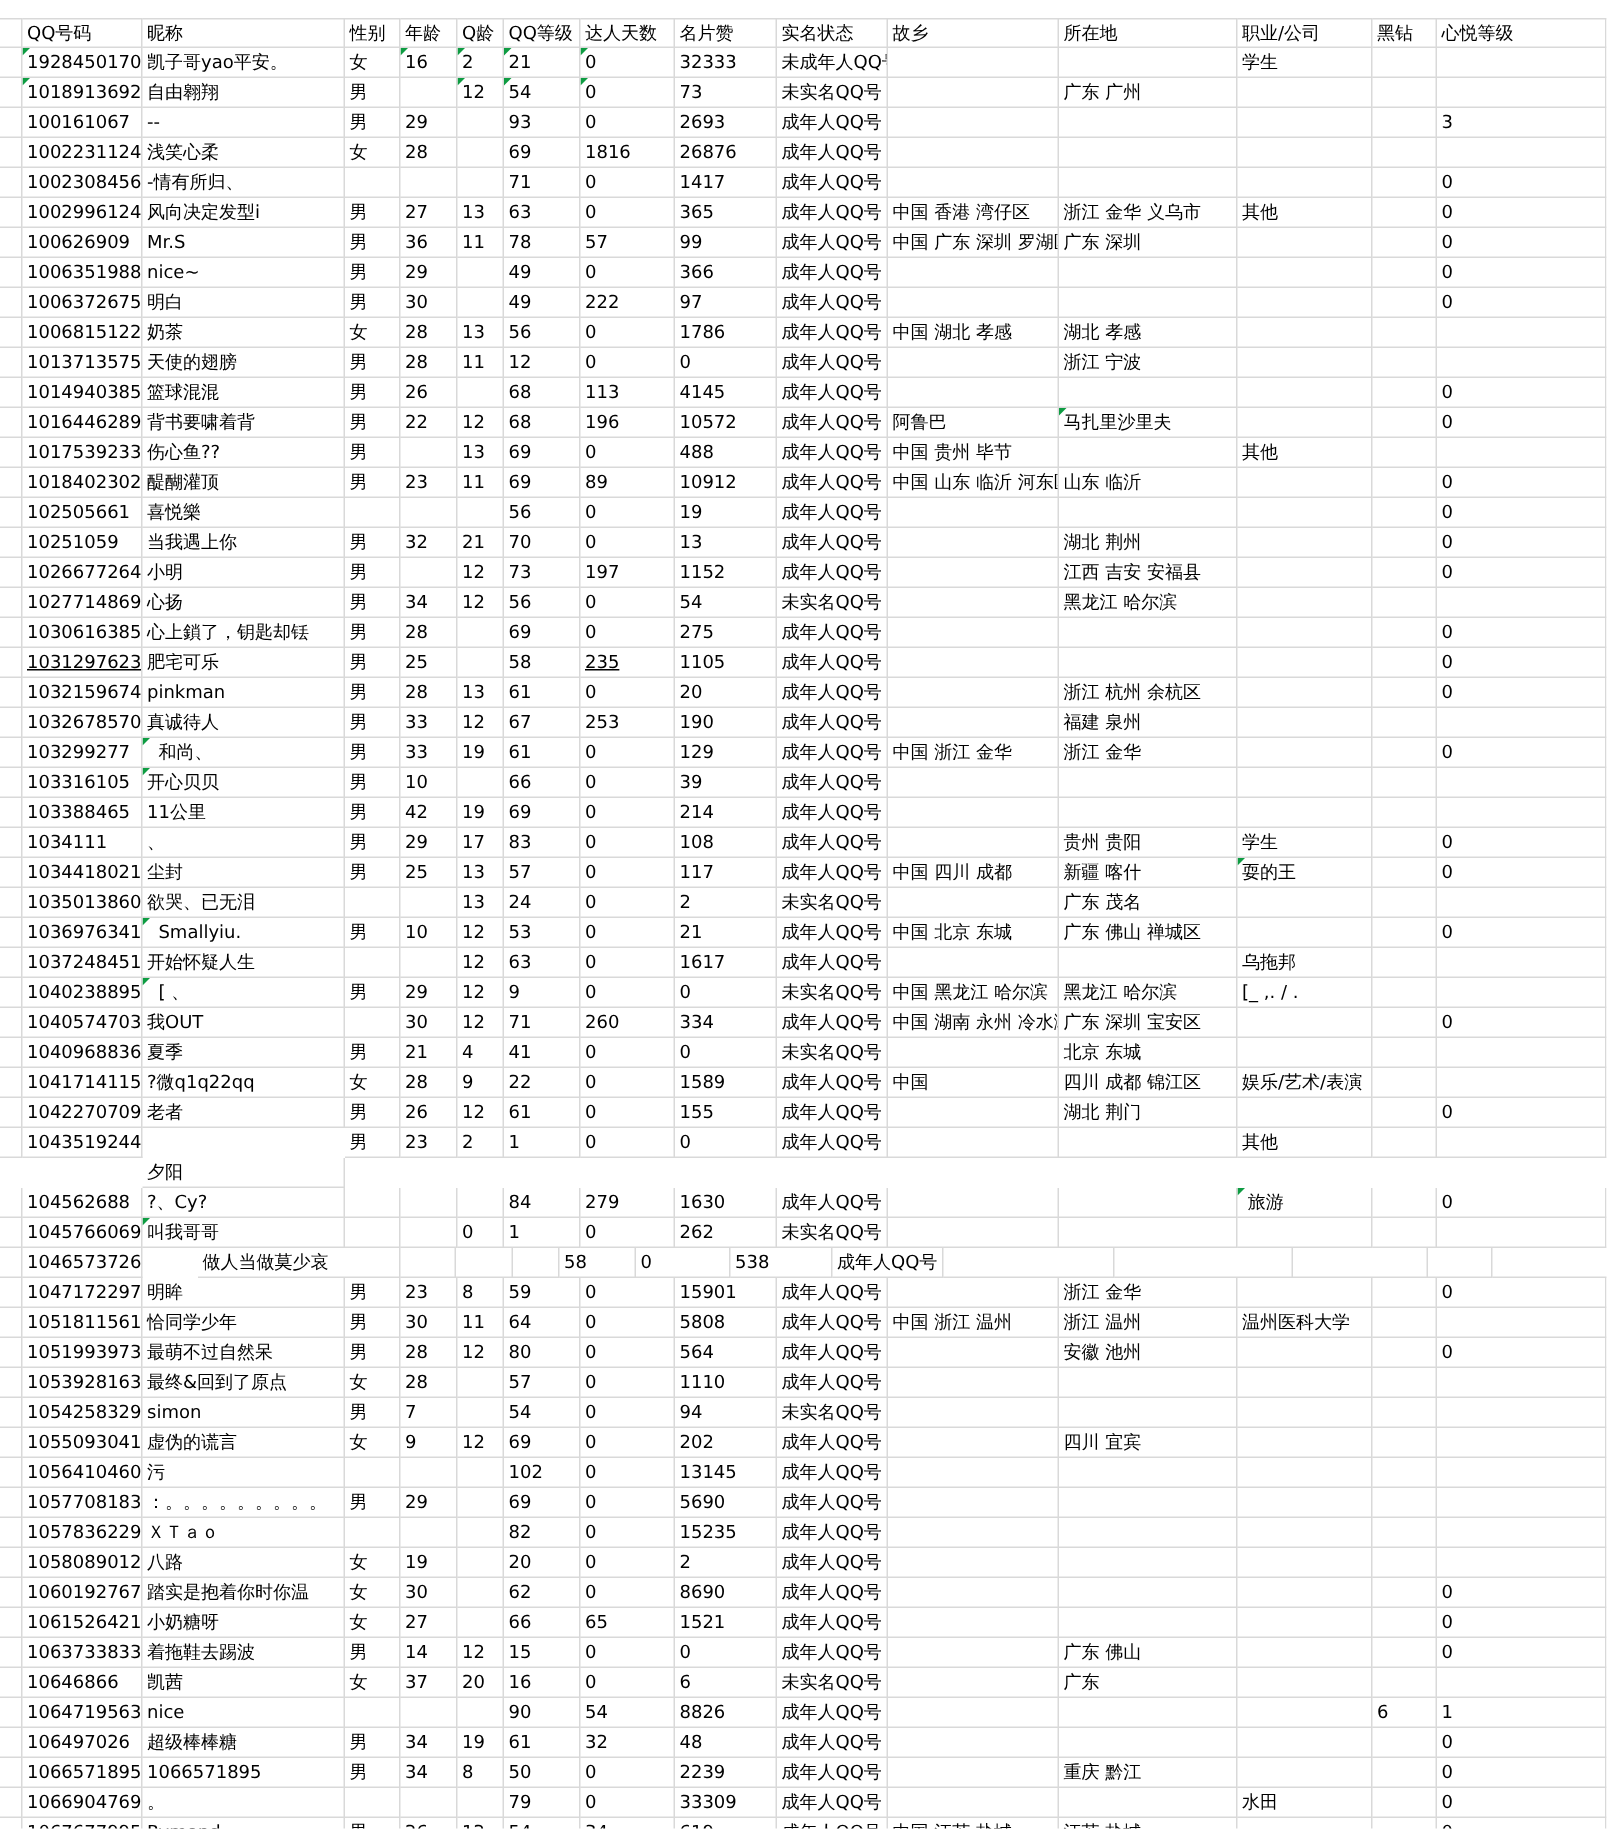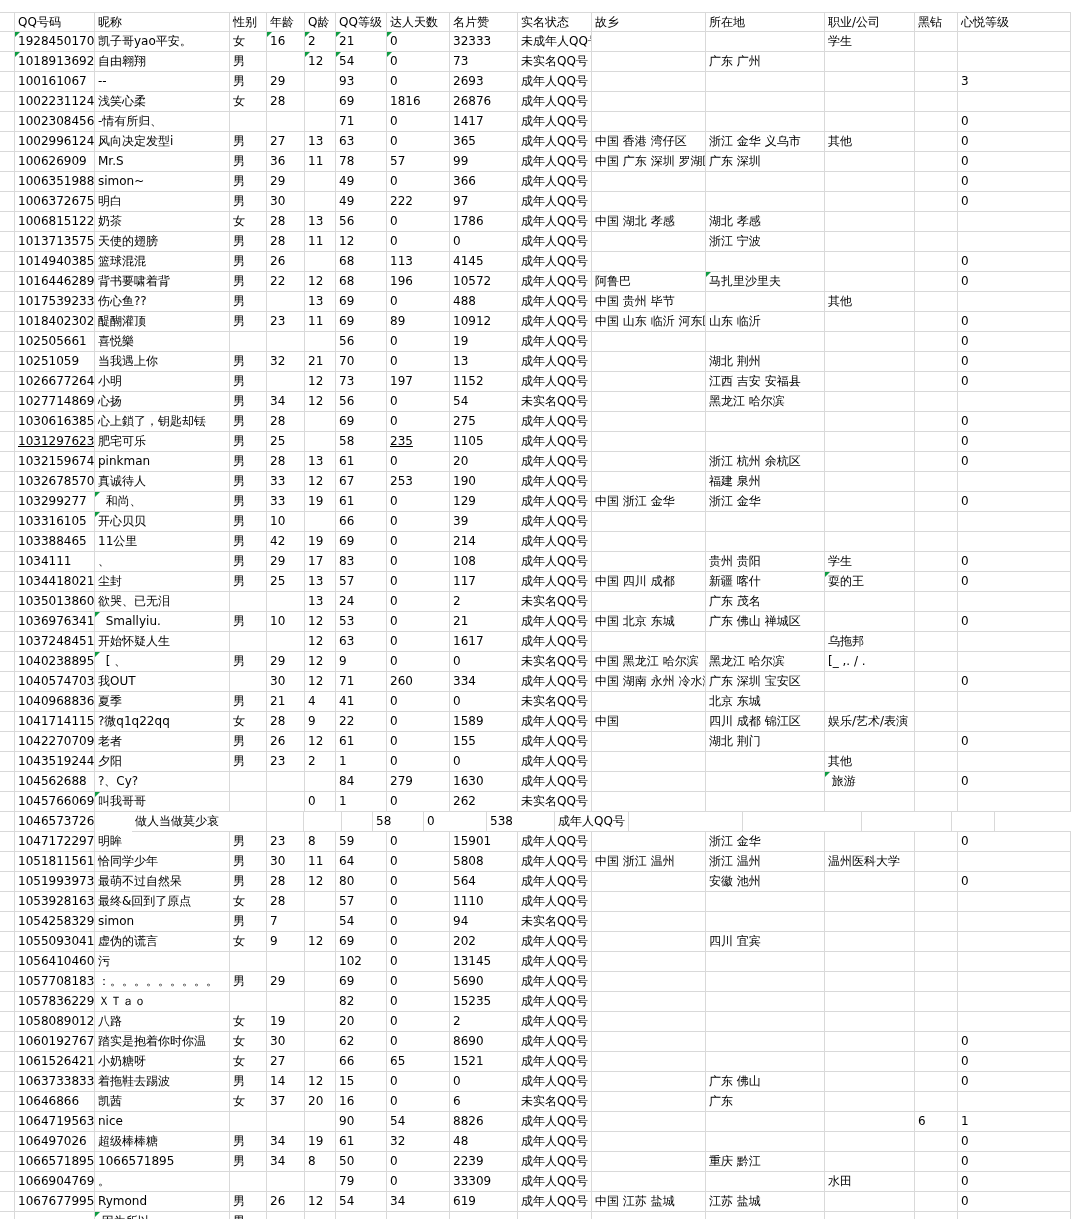--- a/index.html
+++ b/index.html
@@ -159,21 +159,21 @@
       <div class="cell" style="width: 74px;">成年人QQ号</div>
       <div class="cell" style="width: 114px;">中国 广东 深圳 罗湖区</div>
       <div class="cell" style="width: 119px;">广东 深圳</div>
       <div class="cell" style="width: 90px;"></div>
       <div class="cell" style="width: 43px;"></div>
       <div class="cell" style="width: 113px;">0</div>
     </div>
     <div class="row">
       <div class="cell gutter" style="width: 15px;"></div>
       <div class="cell" style="width: 80px;">1006351988</div>
-      <div class="cell" style="width: 135px;">simon~</div>
+      <div class="cell" style="width: 135px;">nice~</div>
       <div class="cell" style="width: 37px;">男</div>
       <div class="cell" style="width: 38px;">29</div>
       <div class="cell" style="width: 31px;"></div>
       <div class="cell" style="width: 51px;">49</div>
       <div class="cell" style="width: 63px;">0</div>
       <div class="cell" style="width: 68px;">366</div>
       <div class="cell" style="width: 74px;">成年人QQ号</div>
       <div class="cell" style="width: 114px;"></div>
       <div class="cell" style="width: 119px;"></div>
       <div class="cell" style="width: 90px;"></div>
@@ -652,21 +652,21 @@
       <div class="cell" style="width: 74px;">成年人QQ号</div>
       <div class="cell" style="width: 114px;"></div>
       <div class="cell" style="width: 119px;">湖北 荆门</div>
       <div class="cell" style="width: 90px;"></div>
       <div class="cell" style="width: 43px;"></div>
       <div class="cell" style="width: 113px;">0</div>
     </div>
     <div class="row">
       <div class="cell gutter" style="width: 15px;"></div>
       <div class="cell" style="width: 80px;">1043519244</div>
-      <div class="cell" style="width: 135px;">夕阳</div>
+      <div class="cell" style="width: 135px; margin-top: 20px;">夕阳</div>
       <div class="cell" style="width: 37px;">男</div>
       <div class="cell" style="width: 38px;">23</div>
       <div class="cell" style="width: 31px;">2</div>
       <div class="cell" style="width: 51px;">1</div>
       <div class="cell" style="width: 63px;">0</div>
       <div class="cell" style="width: 68px;">0</div>
       <div class="cell" style="width: 74px;">成年人QQ号</div>
       <div class="cell" style="width: 114px;"></div>
       <div class="cell" style="width: 119px;"></div>
       <div class="cell" style="width: 90px;">其他</div>

